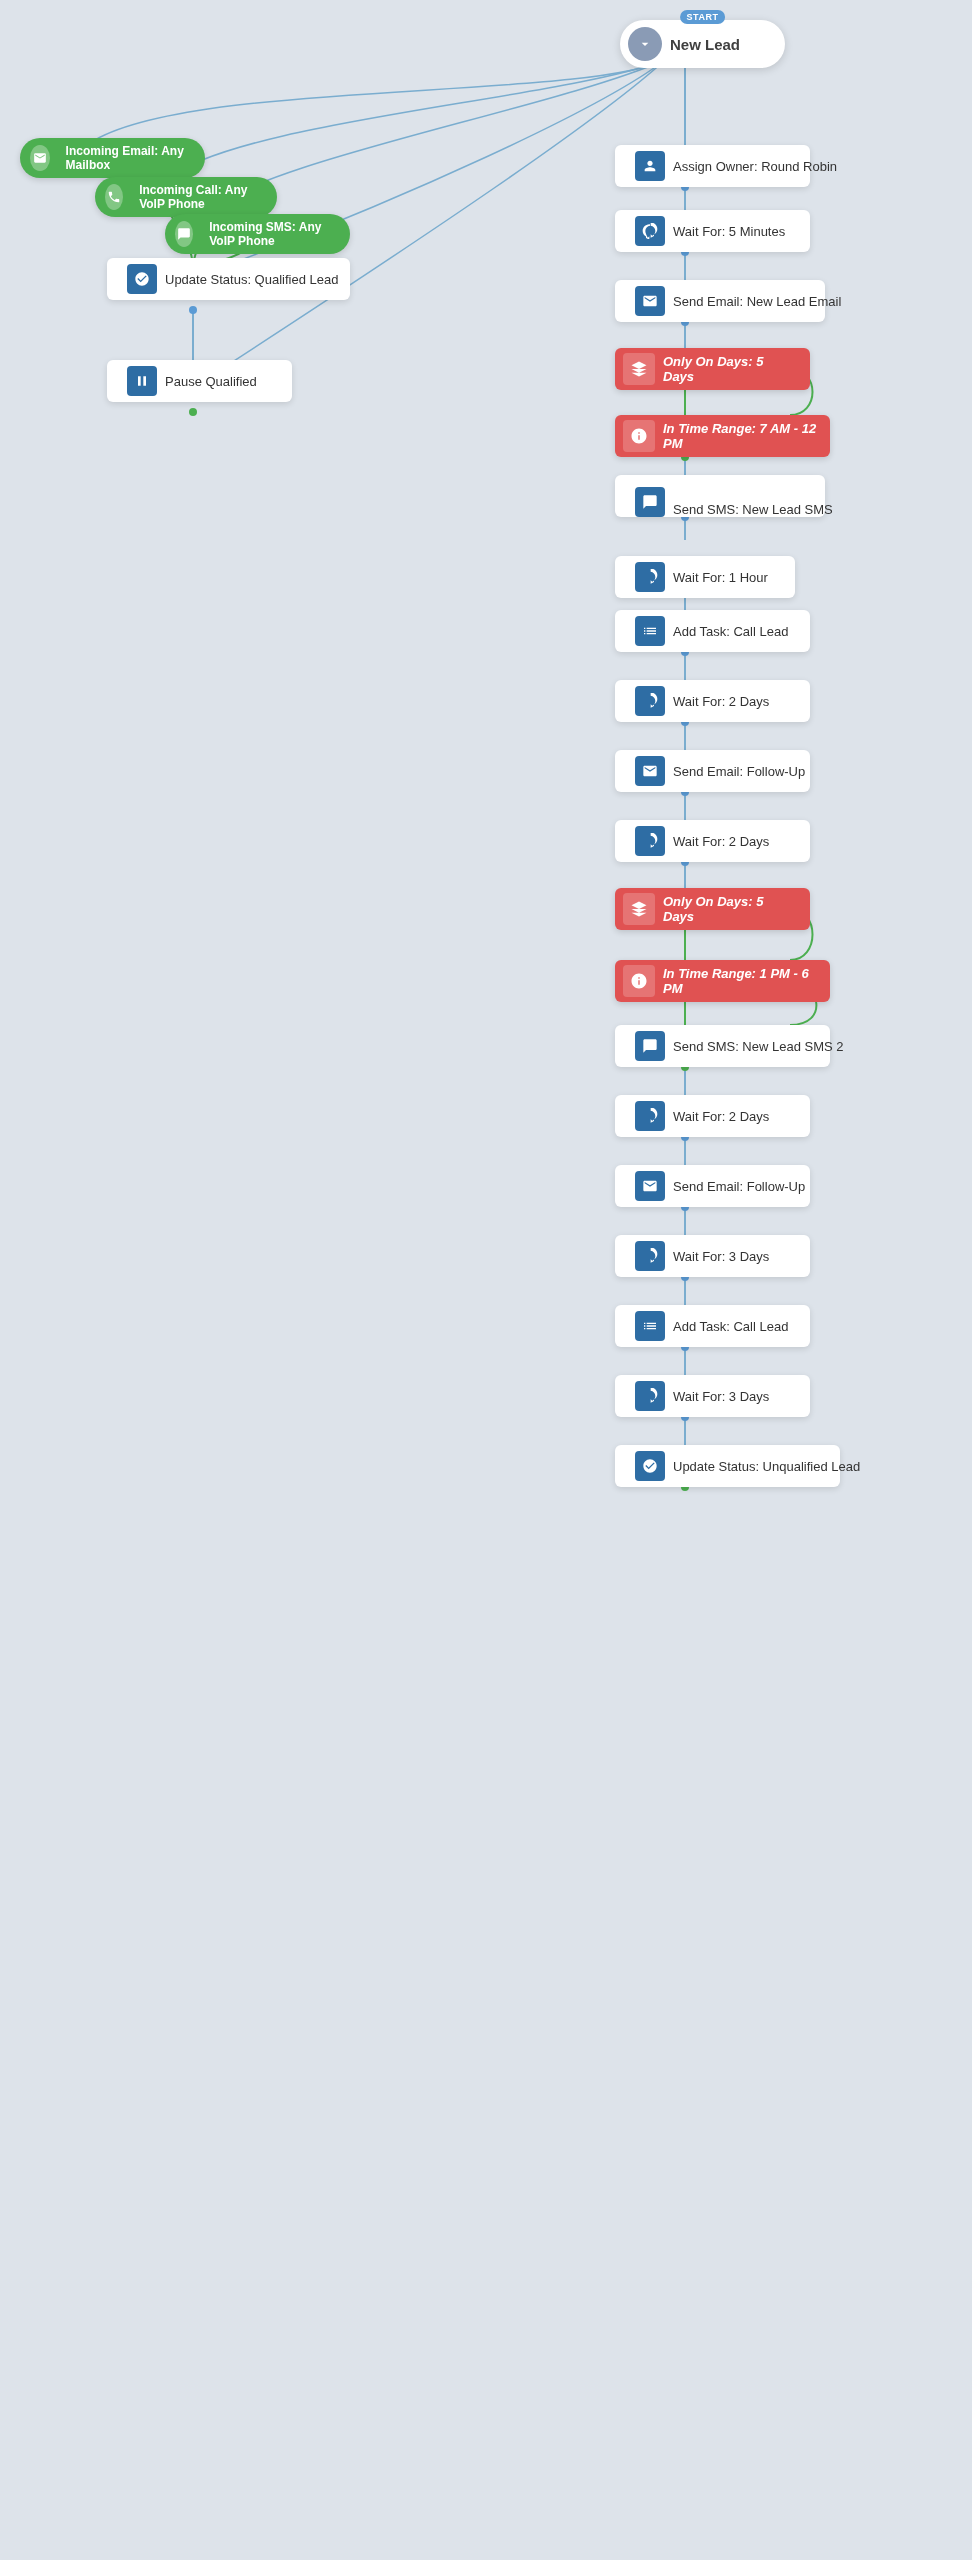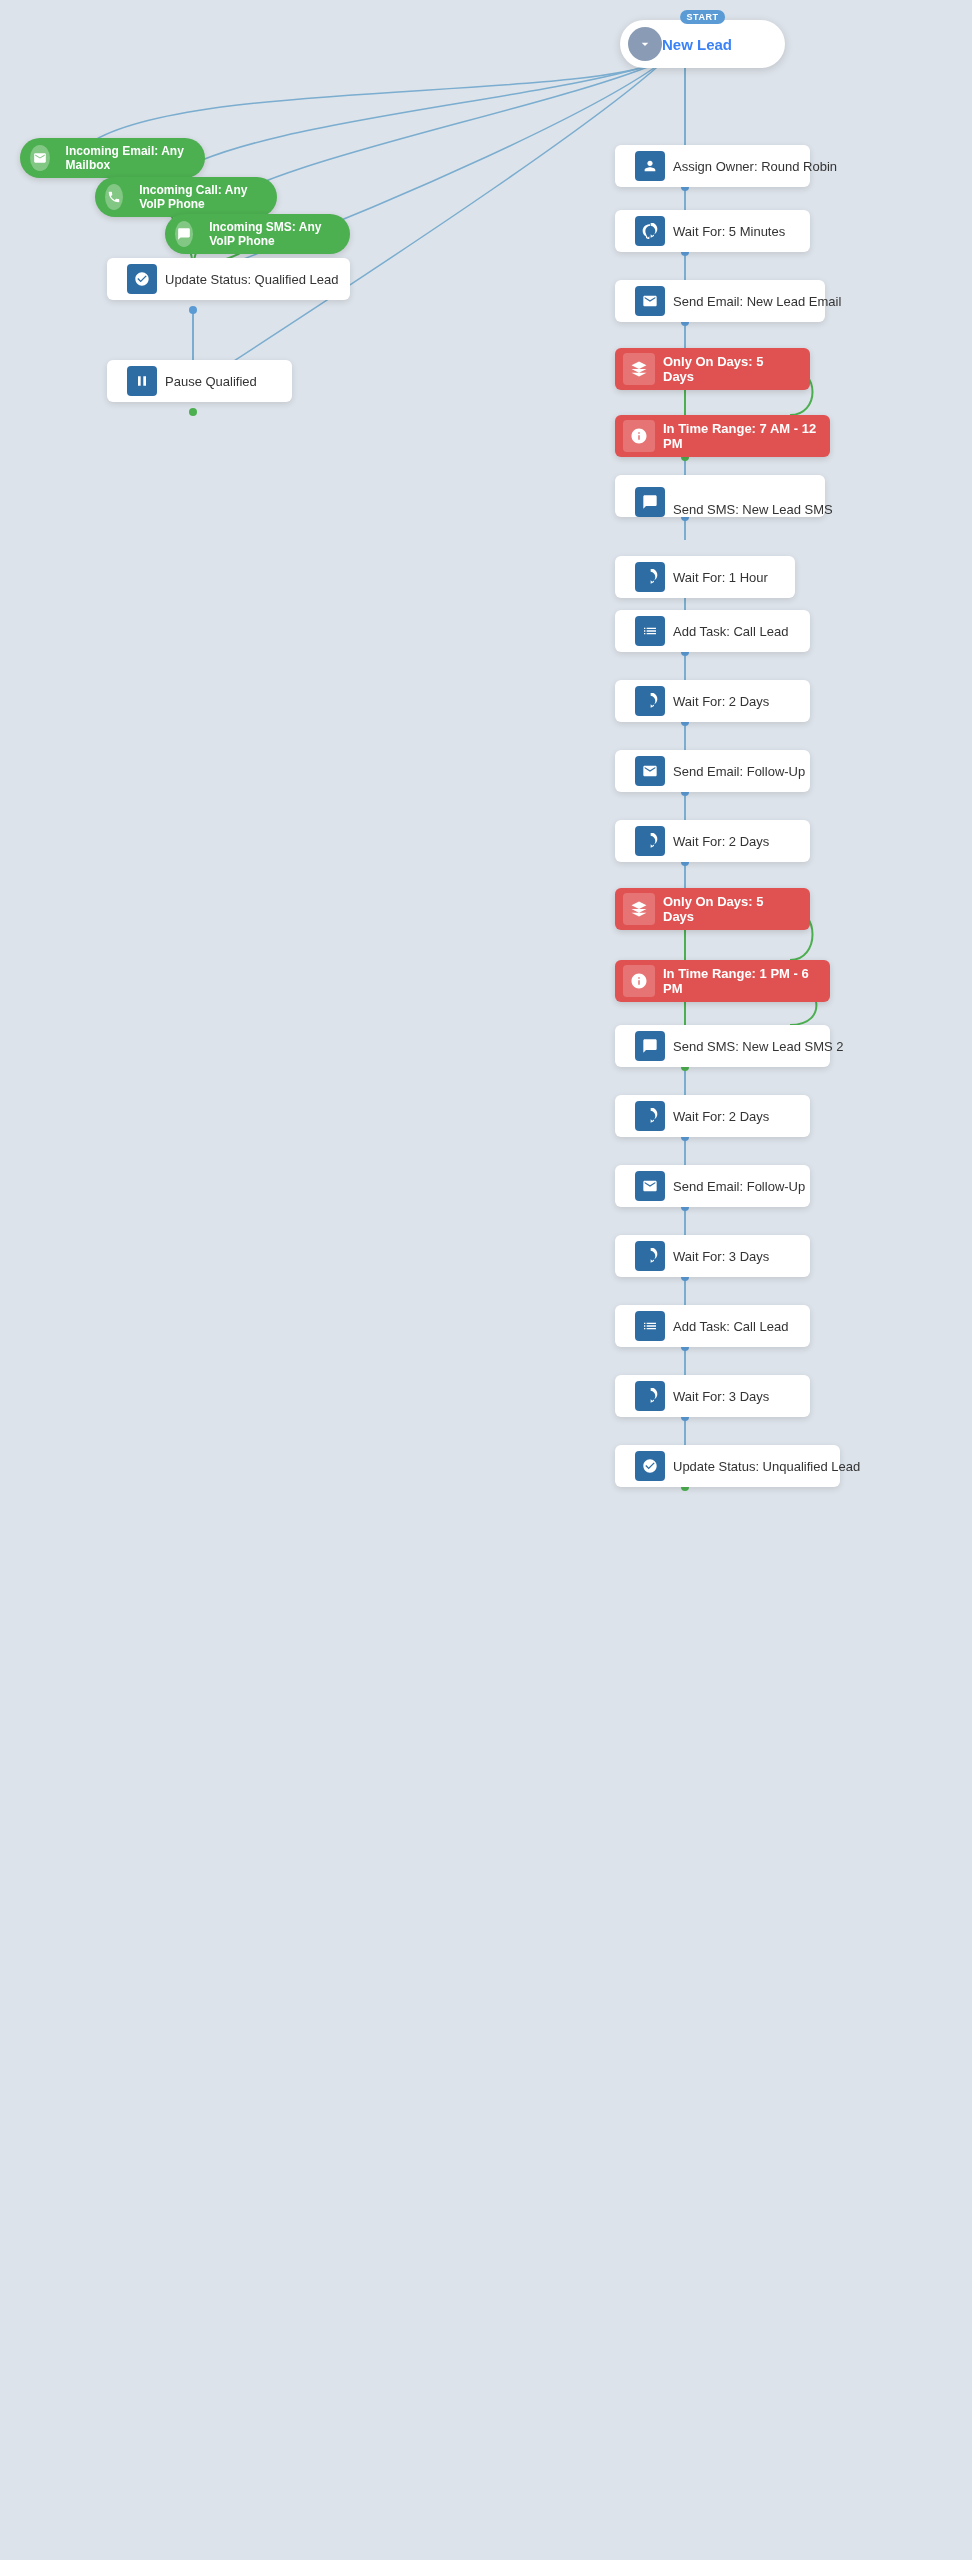--- a/index.html
+++ b/index.html
@@ -93,20 +93,21 @@
       display: flex;
       align-items: center;
       background: #e05252;
       border-radius: 6px;
       height: 42px;
       padding: 0 12px 0 8px;
       gap: 8px;
       cursor: pointer;
       box-shadow: 0 2px 6px rgba(0,0,0,0.15);
       transform: none;
+      font-style: italic;
     }
     .diamond-icon {
       width: 32px;
       height: 32px;
       background: rgba(255,255,255,0.2);
       border-radius: 4px;
       display: flex; align-items: center; justify-content: center;
       flex-shrink: 0;
     }
     .diamond-icon svg { width: 18px; height: 18px; fill: #fff; }
@@ -118,20 +119,21 @@
 
     
     .start-node {
       position: absolute;
       background: #fff;
       border-radius: 24px;
       height: 48px;
       padding: 0 16px 0 8px;
       display: flex;
       align-items: center;
+      gap: 8px;
       box-shadow: 0 2px 8px rgba(0,0,0,0.15);
       cursor: pointer;
     }
     .start-badge {
       position: absolute;
       top: -10px;
       left: 50%;
       transform: translateX(-50%);
       background: #5b9bd5;
       color: #fff;
@@ -144,21 +146,21 @@
     .start-arrow {
       width: 34px;
       height: 34px;
       border-radius: 50%;
       background: #8a9bb5;
       display: flex; align-items: center; justify-content: center;
     }
     .start-arrow svg { width: 16px; height: 16px; fill: #fff; }
     .start-label {
       font-size: 15px;
-      color: #3b82f6;
+      color: #404040;
       font-weight: 600;
     }
   </style>
 </head>
 <body>
 
 <div class="canvas">
 
   <svg class="connections">
 

